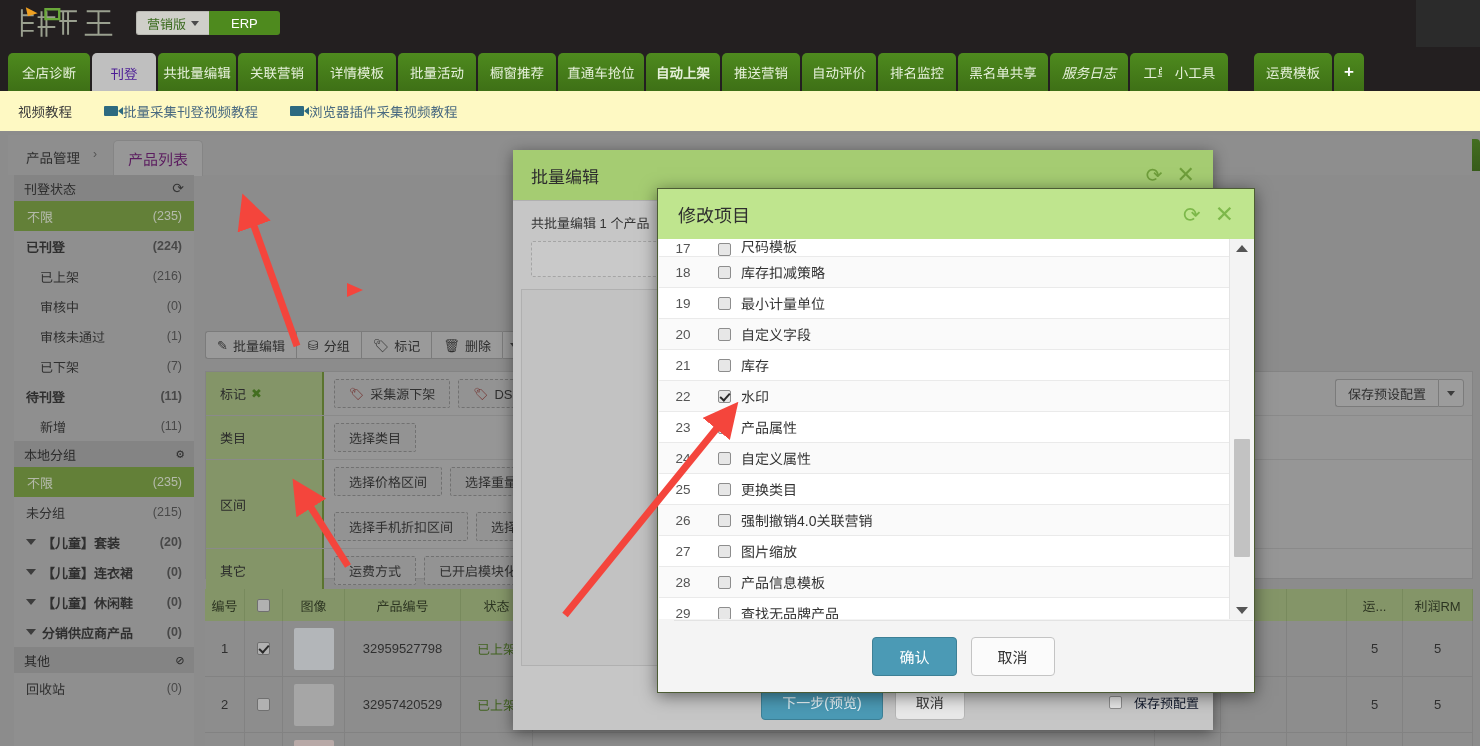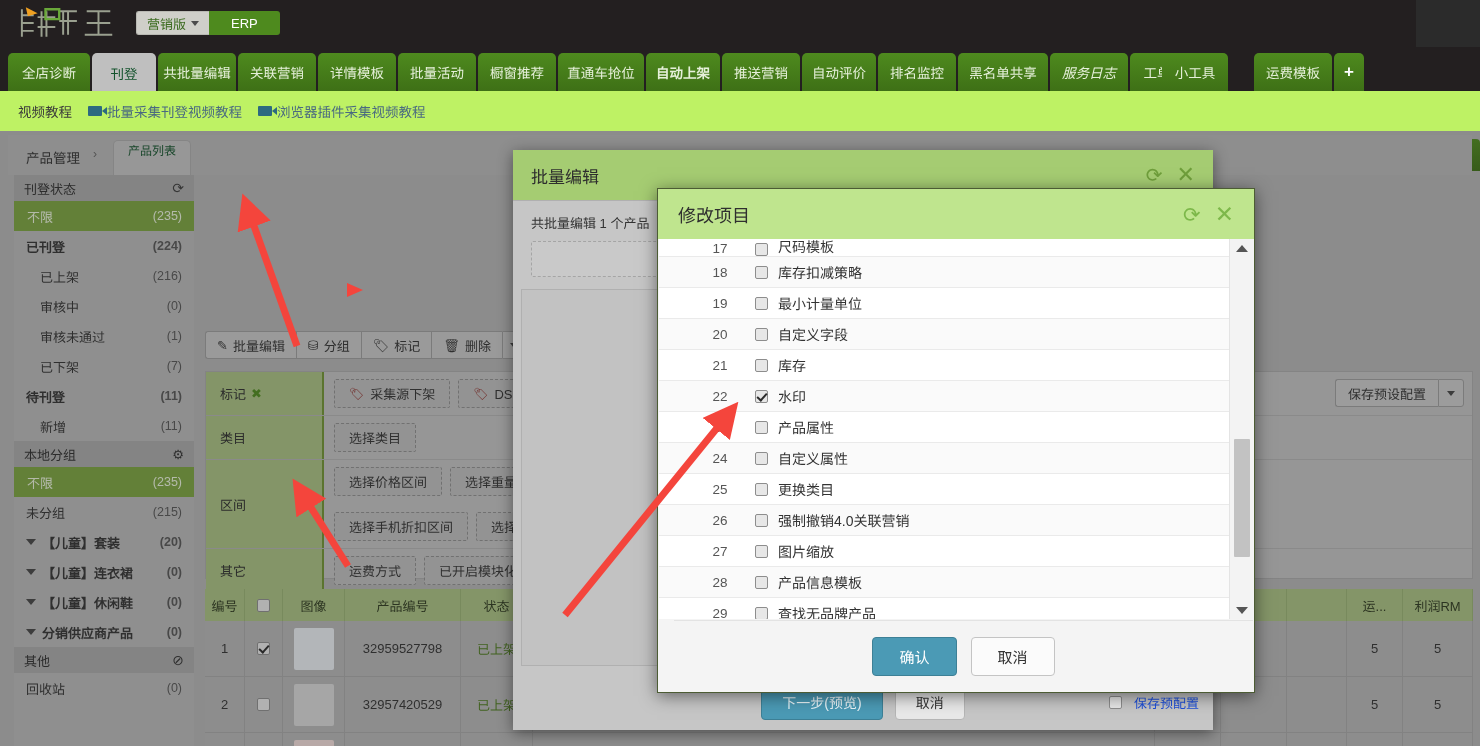--- a/index.html
+++ b/index.html
@@ -47,29 +47,29 @@
     background:#231f20;
   }
   .tab {
     position:absolute; top:6px; height:38px;
     background:linear-gradient(#4e8a1e,#3e7016);
     color:#e6f0da; font-size:13.5px;
     display:flex; align-items:center; justify-content:center;
     border-radius:5px 5px 0 0; cursor:pointer; white-space:nowrap;
   }
   .tab.active {
-    background:#bfbfbf; color:#14532d; top:6px; height:40px;
+    background:#bfbfbf; color:#4c1d95; top:6px; height:40px;
   }
   .tab.plus { font-size:17px; font-weight:bold; color:#fff; }
 
   
   .subnav {
     position:absolute; left:0; top:91px; width:1480px; height:40px;
-    background:#bef264; display:flex; align-items:center;
-    padding-left:18px; gap:16px; font-size:13.5px; color:#3a3a3a;
+    background:#fef9c3; display:flex; align-items:center;
+    padding-left:18px; gap:32px; font-size:13.5px; color:#3a3a3a;
   }
   .subnav .item { display:flex; align-items:center; gap:5px; cursor:pointer; }
   .subnav .link { color:#4a6a80; }
   .cam-icon { display:inline-block; width:14px;height:10px;background:#2d6a80;
     position:relative; border-radius:1px; }
   .cam-icon:after{content:"";position:absolute;right:-5px;top:1px;
     border-top:4px solid transparent;border-bottom:4px solid transparent;
     border-right:5px solid #2d6a80;}
 
   
@@ -86,32 +86,32 @@
   
   .crumbbar {
     position:absolute; left:8px; top:4px; width:1464px; height:40px;
     background:#b6b6b6;
   }
   .crumb-txt { position:absolute; left:18px; top:12px; font-size:13.5px; color:#333; }
   .crumb-sep { position:absolute; left:85px; top:12px; font-size:12px; color:#666; }
   .crumb-tab {
     position:absolute; left:105px; top:5px; height:36px; padding:0 14px;
     background:#c3c3c3; border-radius:5px 5px 0 0;
-    display:flex; align-items:flex-start; font-size:12px; color:#14532d;
+    display:flex; align-items:center; font-size:15px; color:#701a75;
     border:1px solid #aaa; border-bottom:none; cursor:pointer;
   }
 
   
   .sidebar {
     position:absolute; left:14px; top:44px; width:180px; height:571px;
     background:#b8b8b8; font-size:13px; color:#333;
   }
   .sb-head {
     height:26px; background:#a8a8a8; display:flex; align-items:center;
-    padding:0 10px; justify-content:space-between; color:#2f2f2f; font-size:13px;
+    padding:0 10px; justify-content:space-between; color:#2f2f2f; font-size:13px;font-family:Liberation Mono, monospace;
   }
   .sb-row {
     height:30px; display:flex; align-items:center; justify-content:space-between;
     padding:0 12px; cursor:pointer;
   }
   .sb-row.sel { background:#7ba23f; color:#e9f2dc;padding-left:13px; }
   .sb-row .cnt { color:#555; font-size:12.5px; }
   .sb-row.sel .cnt { color:#eaf3dd; }
   .sb-row.b { font-weight:bold; }
   .sb-row.ind { padding-left:26px; }
@@ -208,21 +208,21 @@
     background:#c2c2c2;border:1px solid #b0b0b0;}
   .dlg-batch .ft {
     position:absolute;left:0;right:0;bottom:0;height:56px;background:#c6c6c6;
     display:flex;align-items:center;justify-content:center;gap:12px;
   }
   .btn-primary{background:#4b9ab5;color:#eaf5f9;border:1px solid #3d8096;border-radius:4px;
     font-size:14px;padding:7px 20px;cursor:pointer;}
   .btn-default{background:#e8e8e8;color:#333;border:1px solid #b5b5b5;border-radius:4px;
     font-size:14px;padding:7px 20px;cursor:pointer;}
   .save-pre{position:absolute;right:14px;bottom:18px;display:flex;align-items:center;gap:12px;
-    font-size:13px;color:#1d4ed8;}
+    font-size:13px;color:#0f172a;}
 
   
   .dlg-mod {
     position:absolute; left:657px; top:188px; width:598px; height:505px;
     background:#f4f4f4; box-shadow:0 3px 16px rgba(0,0,0,.5); z-index:80;
     border:1px solid #4c5c34;
   }
   .dlg-mod .hd {
     height:50px; background:#bfe58e;
     display:flex;align-items:center;padding:0 20px;justify-content:space-between;
@@ -230,21 +230,21 @@
   .dlg-mod .hd .t { font-size:18px;color:#2f2f2f; }
   .dlg-mod .hd .ic-refresh{color:#7db84a;font-size:21px;}
   .dlg-mod .hd .ic-close{color:#7db84a;font-size:23px;}
   .mod-list {
     position:absolute;left:1px;top:50px;right:1px;bottom:73px;
     background:#ffffff;overflow:hidden;
   }
   .mod-scroll { position:absolute;left:0;top:0;right:24px;bottom:0; overflow:hidden; }
   .mrow{display:flex;align-items:center;height:31px;border-bottom:1px solid #eaeaea;
     font-size:14px;color:#333;cursor:pointer;}
-  .mrow .num{width:48px;text-align:center;color:#555;font-size:13.5px;margin-left:37px;}
+  .mrow .num{width:48px;text-align:center;color:#555;font-size:13.5px;}
   .mrow .cb{width:34px;display:flex;justify-content:center;}
   .mrow .lb{flex:1;}
   .mrow:nth-child(even){background:#fafafa;}
   .sbar{position:absolute;right:0;top:0;width:24px;bottom:0;background:#f3f3f3;
     border-left:1px solid #e4e4e4;}
   .sb-arrow{position:absolute;left:0;width:24px;height:18px;display:flex;
     align-items:center;justify-content:center;cursor:pointer;}
   .sb-arrow.up{top:0;} .sb-arrow.dn{bottom:0;}
   .sb-arrow i{width:0;height:0;border-left:6px solid transparent;border-right:6px solid transparent;}
   .sb-arrow.up i{border-bottom:7px solid #555;}

